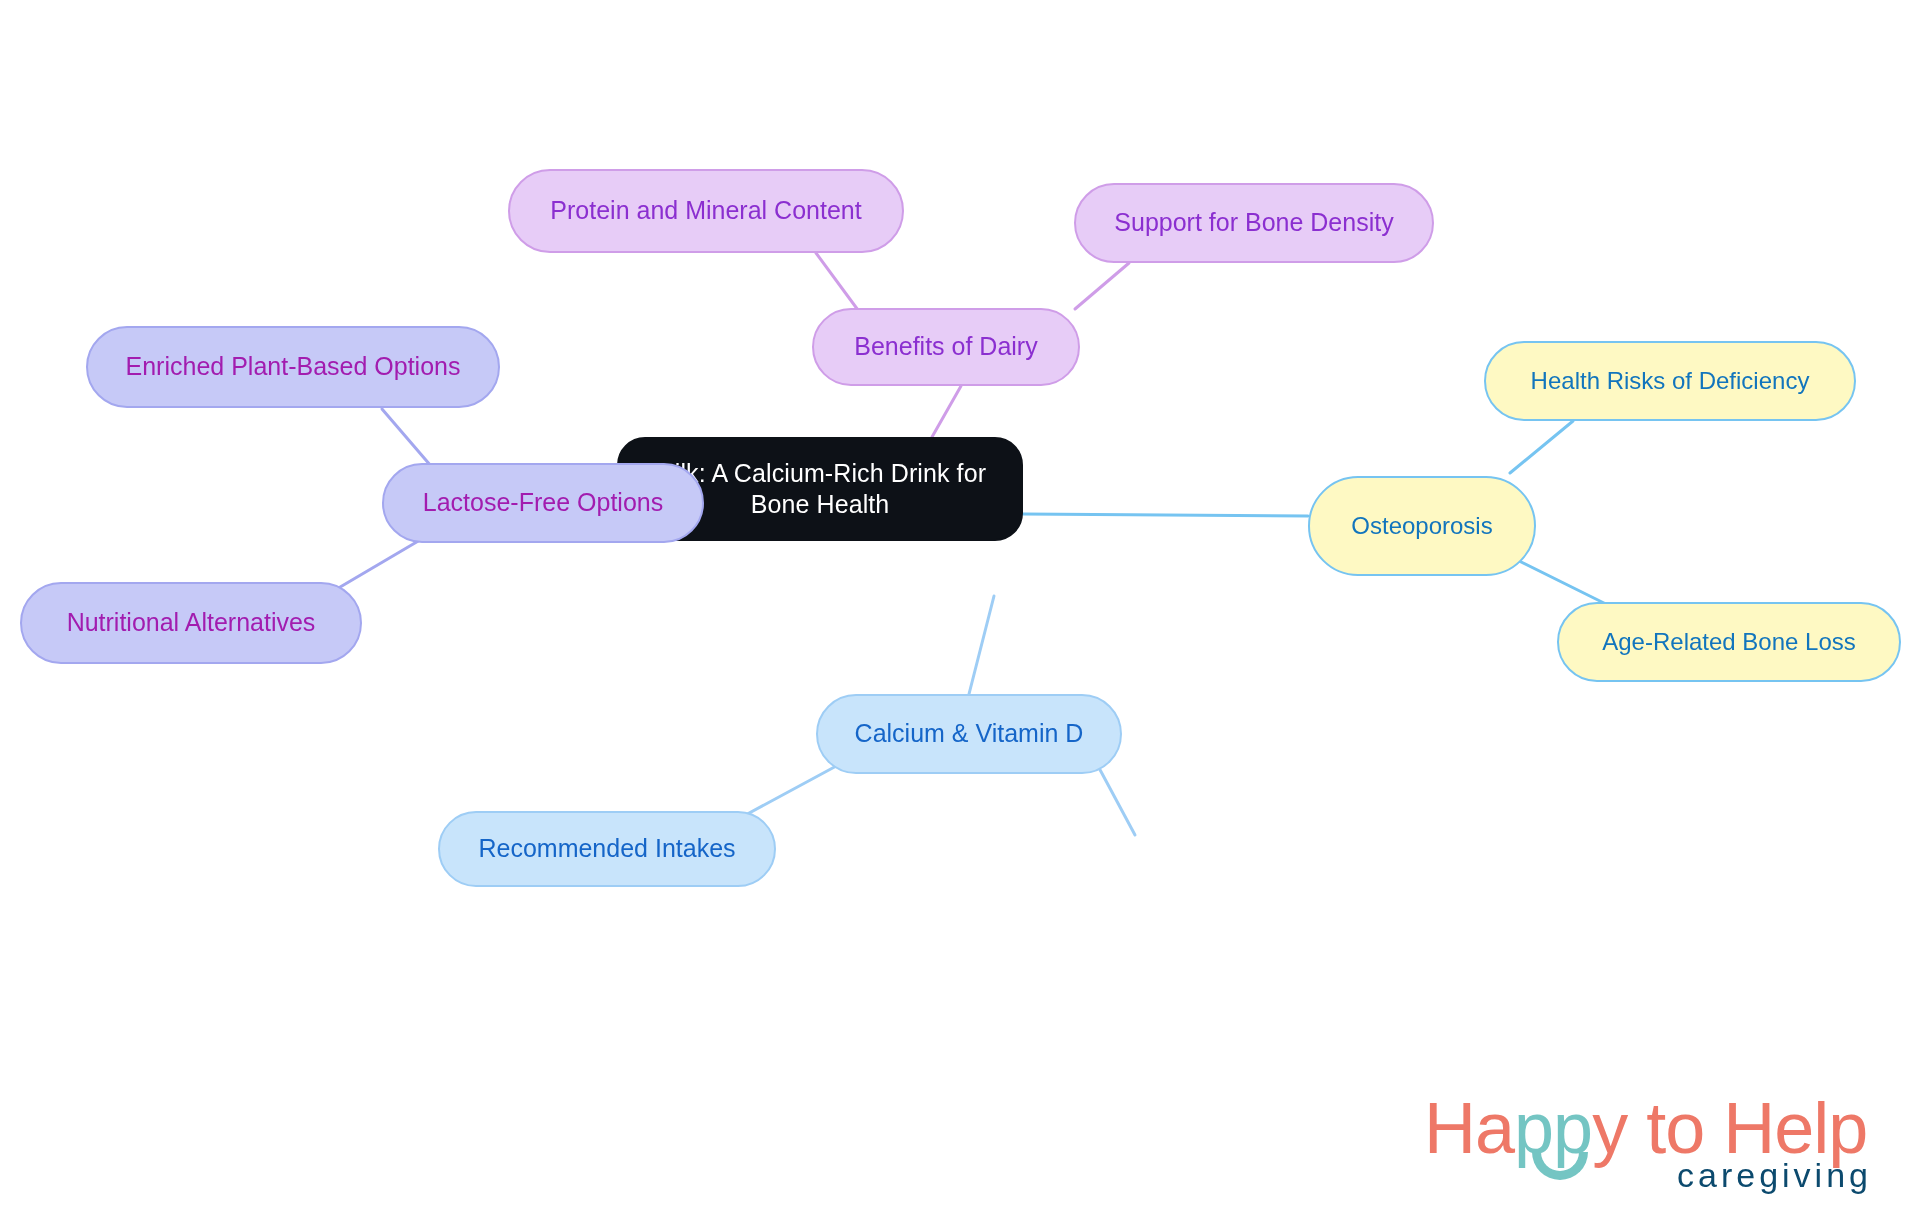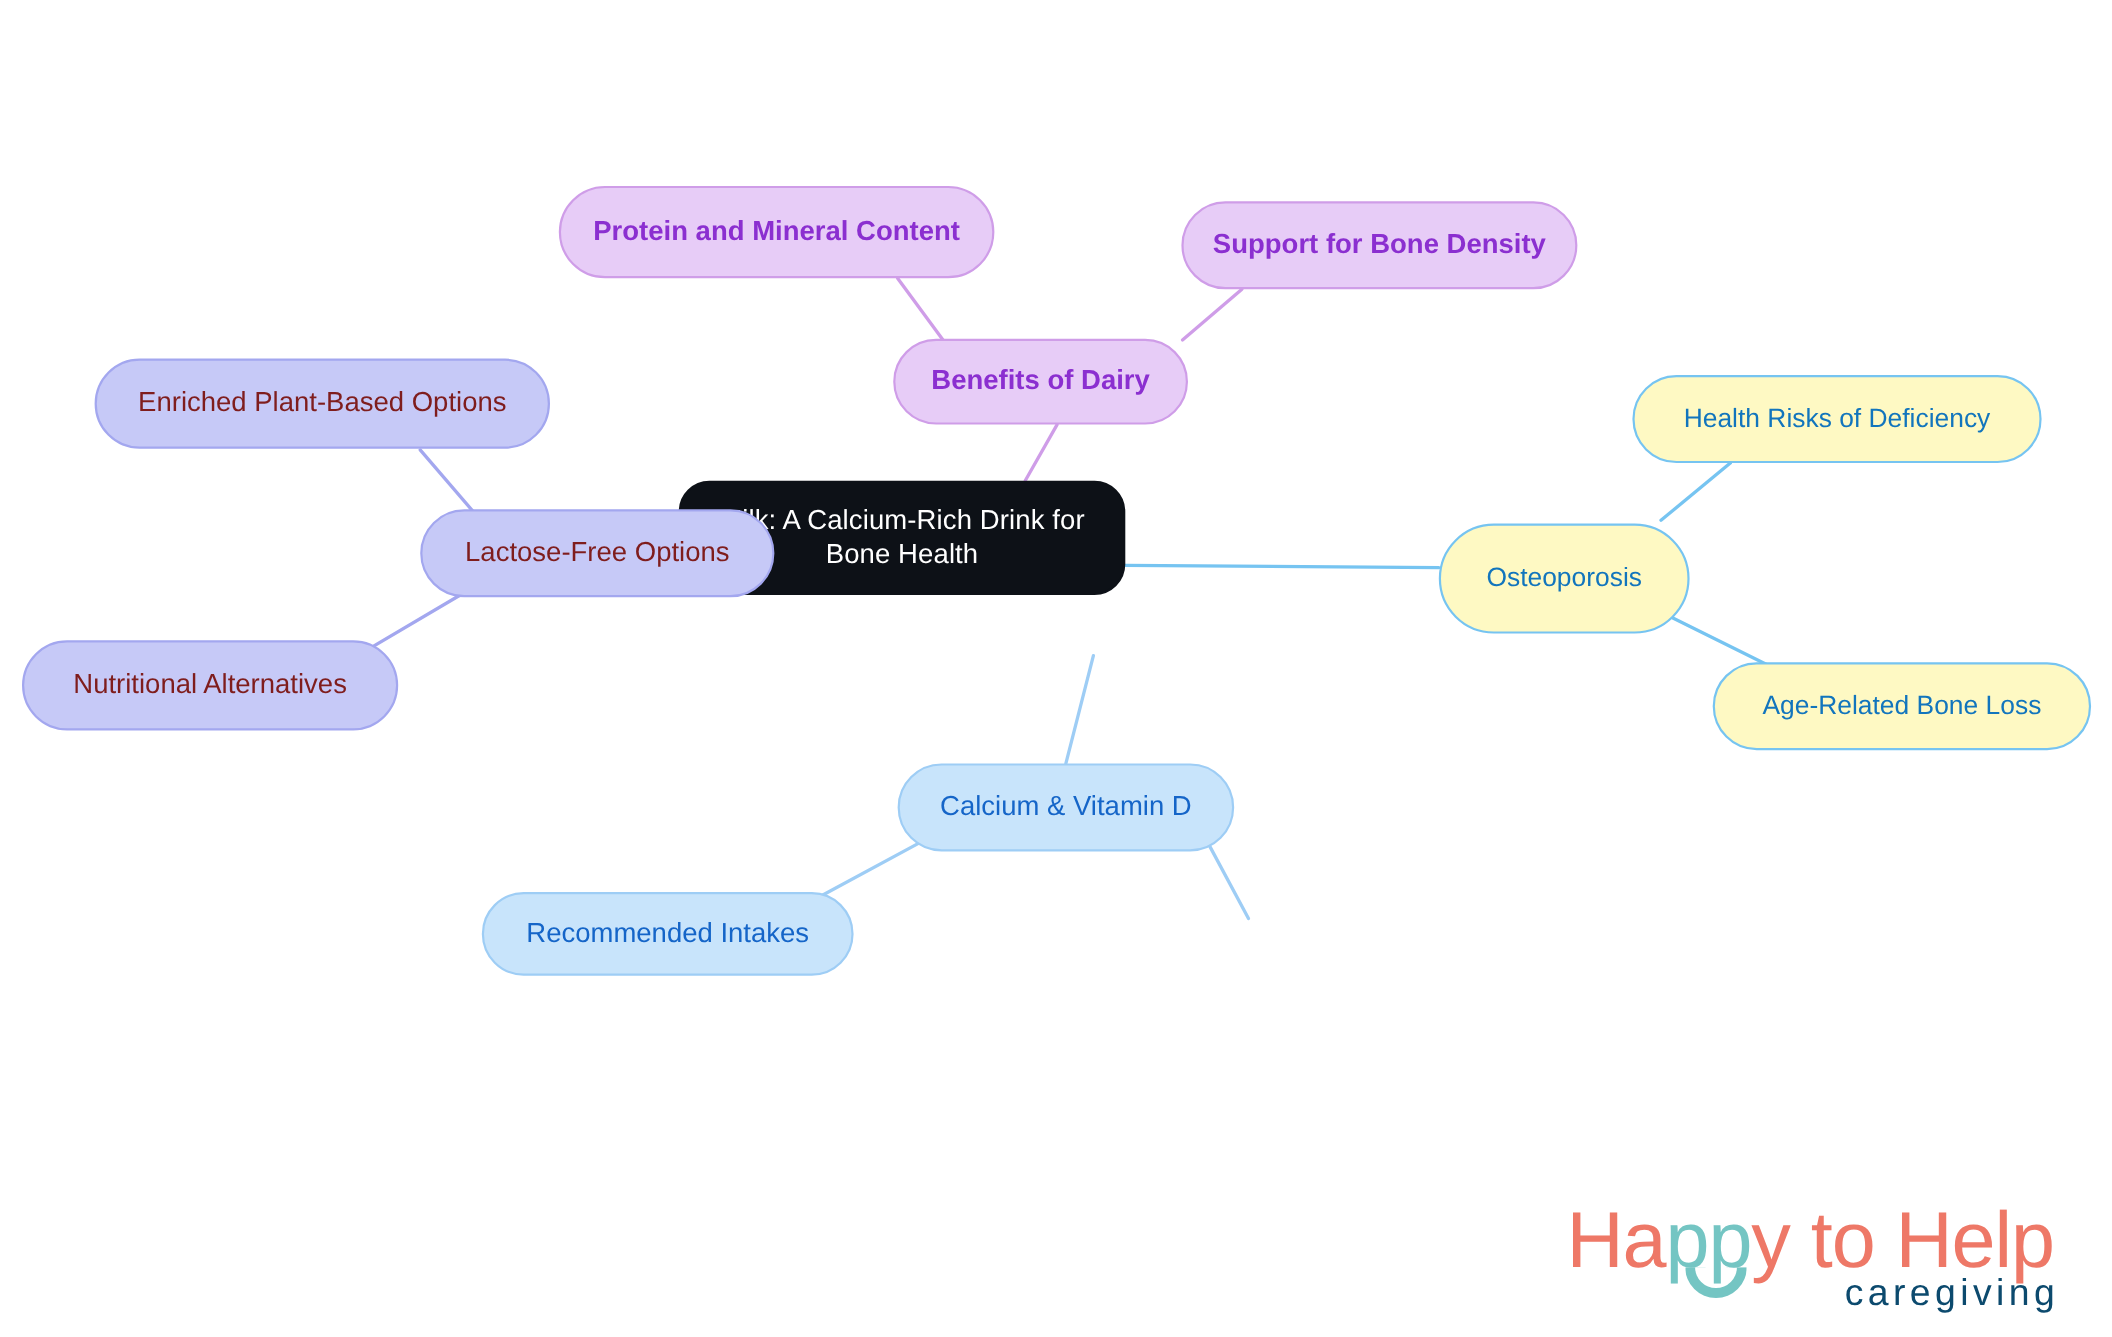--- a/index.html
+++ b/index.html
@@ -46,26 +46,25 @@
     color: #ffffff;
     font-size: 25px;
     letter-spacing: .1px;
     padding: 0 26px;
   }
   .node.purple {
     background: #e7ccf7;
     border-color: #cf9de8;
     color: #8b2fd0;
     font-size: 25px;
-    font-weight: bold;
   }
   .node.indigo {
     background: #c6c9f7;
     border-color: #a3a7ef;
-    color: #7f1d1d;
+    color: #a21caf;
     font-size: 25px;
   }
   .node.skyblue {
     background: #fef9c3;
     border-color: #76c4f1;
     color: #1275bd;
     font-size: 24px;
   }
   .node.bluelight {
     background: #c8e4fb;

